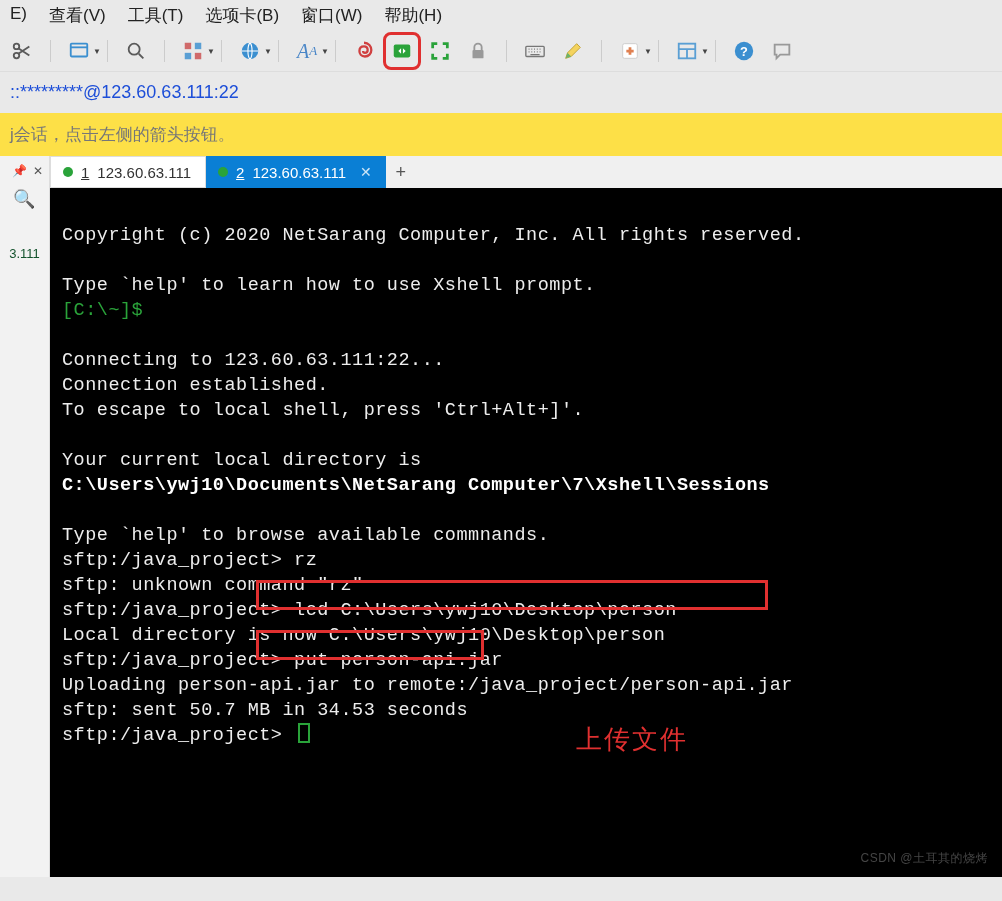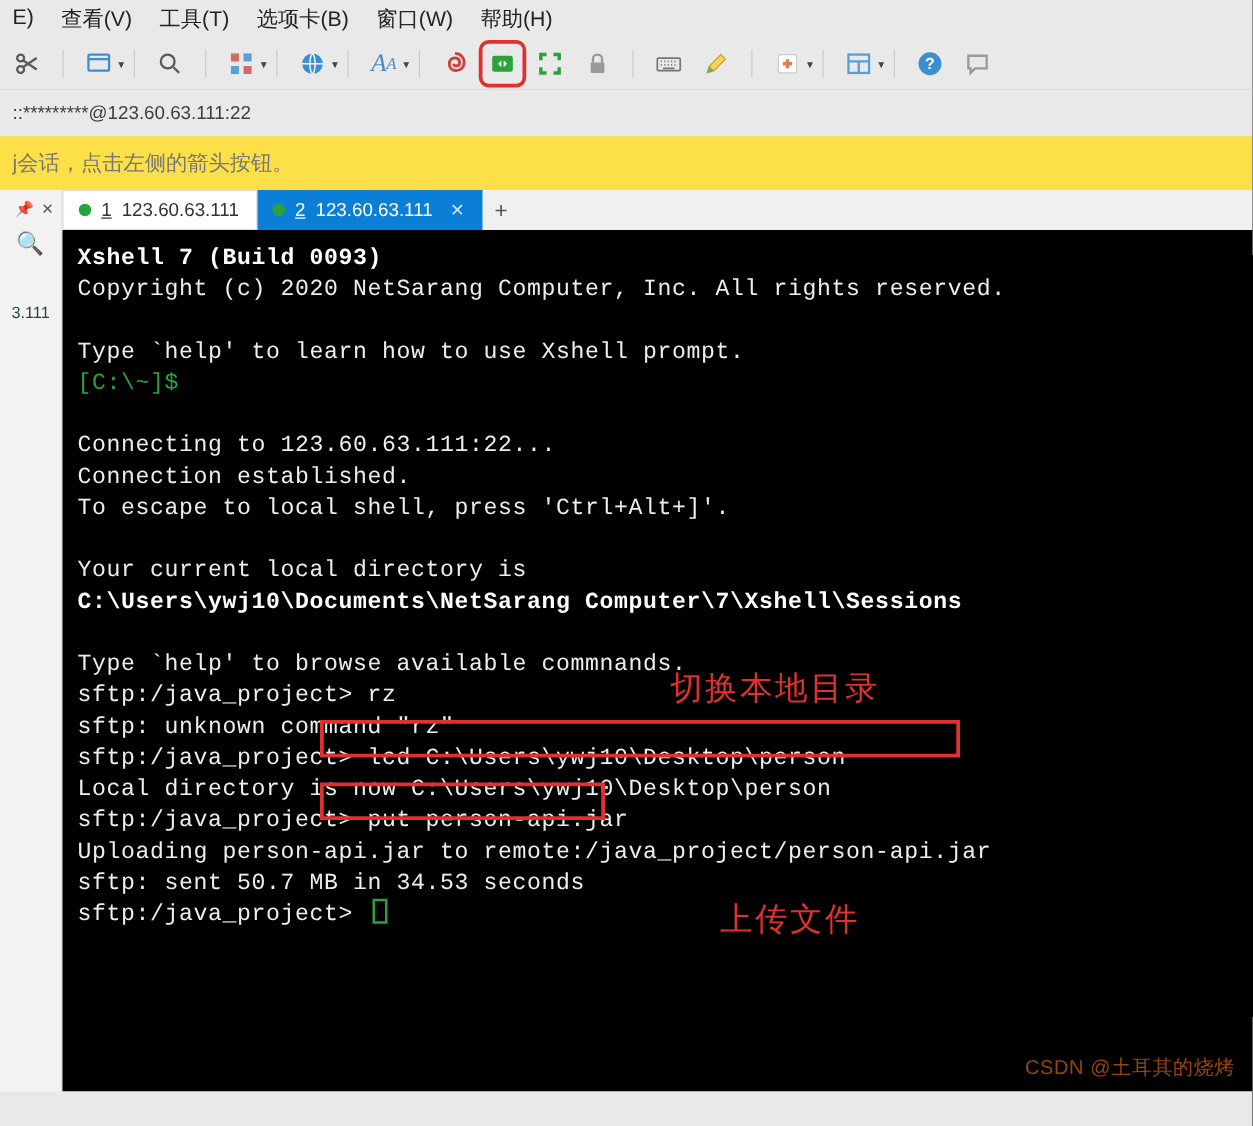--- a/index.html
+++ b/index.html
@@ -14,21 +14,21 @@
     display: flex; align-items: center; gap: 10px; padding: 6px 8px;
     background: #e9e9e9; border-bottom: 1px solid #ddd;
   }
   .tbtn { display: inline-flex; align-items: center; justify-content: center;
     width: 28px; height: 28px; color: #5a5a5a; position: relative; }
   .tbtn .dd { font-size: 8px; color: #444; position: absolute; right: -8px; top: 10px; }
   .sep { width: 1px; height: 22px; background: #ccc; margin: 0 4px; }
   .tbtn.highlight { outline: 3px solid #e03030; outline-offset: 2px; border-radius: 3px; }
   .tbtn.green svg, .tbtn.green { color: #2aa33a; }
   .tbtn.gray svg { color: #888; }
-  .addrbar { padding: 10px 10px; background: #e9e9e9; color: #404040; font-size: 15px; }
+  .addrbar { padding: 10px 10px; background: #e9e9e9; color: #1d4ed8; font-size: 18px; }
   .hint { padding: 10px 10px; color: #777; font-size: 17px; background:#fde047;}
   .content { display: flex; height: calc(901px - 180px); }
   .sidepanel { width: 50px; background: #f2f2f2; border-right: 1px solid #ddd; padding-top: 6px; text-align: center; }
   .pin-x { font-size: 12px; color:#555; display:flex; gap:6px; justify-content:flex-end; padding:2px 6px;}
   .mag { font-size:18px; color:#999; margin-top:8px;}
   .sessionlabel { margin-top:36px; font-size:13px; color:#14532d; word-break: break-all; padding:0 2px;}
   .mainarea { flex: 1; display: flex; flex-direction: column; min-width:0;}
   .tabs { display: flex; align-items: center; background: #f0f0f0; height: 32px; }
   .tab { display: flex; align-items: center; gap: 8px; padding: 0 14px 0 12px; height: 32px; font-size:15px;}
   .tab.inactive { background: #fff; color: #333; border: 1px solid #ddd; }
@@ -40,21 +40,21 @@
     flex: 1; background: #000; color: #ededed;
     font-family: Consolas, "Courier New", monospace;
     font-size: 18.5px; line-height: 25px; letter-spacing: .5px;
     padding: 10px 12px; white-space: pre; position: relative; overflow:hidden;
   }
   .green { color: #2aa33a; }
   .term-bold { font-weight: bold; color:#fff; }
   .annbox { position: absolute; border: 3px solid #e03030; }
   .annlabel { position: absolute; color: #e03030; font-size: 26px; font-family: "Microsoft YaHei", sans-serif; letter-spacing:2px;}
   .cursor { display:inline-block; width: 12px; height: 20px; border: 2px solid #2aa33a; margin-left:4px; vertical-align:-3px;}
-  .watermark { position: absolute; right: 14px; bottom: 6px; color: #f97316; font-size: 16px; opacity:.6; font-family:"Microsoft YaHei",sans-serif;}
+  .watermark { position: absolute; right: 14px; bottom: 6px; color: #737373; font-size: 12px; opacity:.6; font-family:"Microsoft YaHei",sans-serif;}
   svg { width: 22px; height: 22px; }
 </style>
 </head>
 <body>
 
 <div class="menubar">
   <span>E)</span>
   <span>查看(V)</span>
   <span>工具(T)</span>
   <span>选项卡(B)</span>
@@ -194,21 +194,21 @@
       </div>
       <div class="tab active">
         <span class="dot"></span>
         <span style="text-decoration:underline">2</span>
         <span>123.60.63.111</span>
         <span class="close">✕</span>
       </div>
       <div class="addtab">+</div>
     </div>
 
-    <div class="terminal" id="terminal"><span class="term-bold">Xshell 7 (Build 0093)</span>
+    <div class="terminal" id="terminal">
 Copyright (c) 2020 NetSarang Computer, Inc. All rights reserved.
 
 Type `help' to learn how to use Xshell prompt.
 <span class="green">[C:\~]$</span>
 
 Connecting to 123.60.63.111:22...
 Connection established.
 To escape to local shell, press 'Ctrl+Alt+]'.
 
 Your current local directory is
@@ -218,20 +218,19 @@
 sftp:/java_project&gt; rz
 sftp: unknown command "rz"
 sftp:/java_project&gt; lcd C:\Users\ywj10\Desktop\person
 Local directory is now C:\Users\ywj10\Desktop\person
 sftp:/java_project&gt; put person-api.jar
 Uploading person-api.jar to remote:/java_project/person-api.jar
 sftp: sent 50.7 MB in 34.53 seconds
 sftp:/java_project&gt; <span class="cursor"></span>
 
       
-      <div class="annlabel" style="left:486px; top:354px;">切换本地目录</div>
       <div class="annbox" style="left:206px; top:392px; width:512px; height:30px;"></div>
       <div class="annbox" style="left:206px; top:442px; width:228px; height:30px;"></div>
       <div class="annlabel" style="left:526px; top:522px;margin-top:17px;">上传文件</div>
       <div class="watermark">CSDN @土耳其的烧烤</div>
     </div>
   </div>
 </div>
 
 </body></html>

